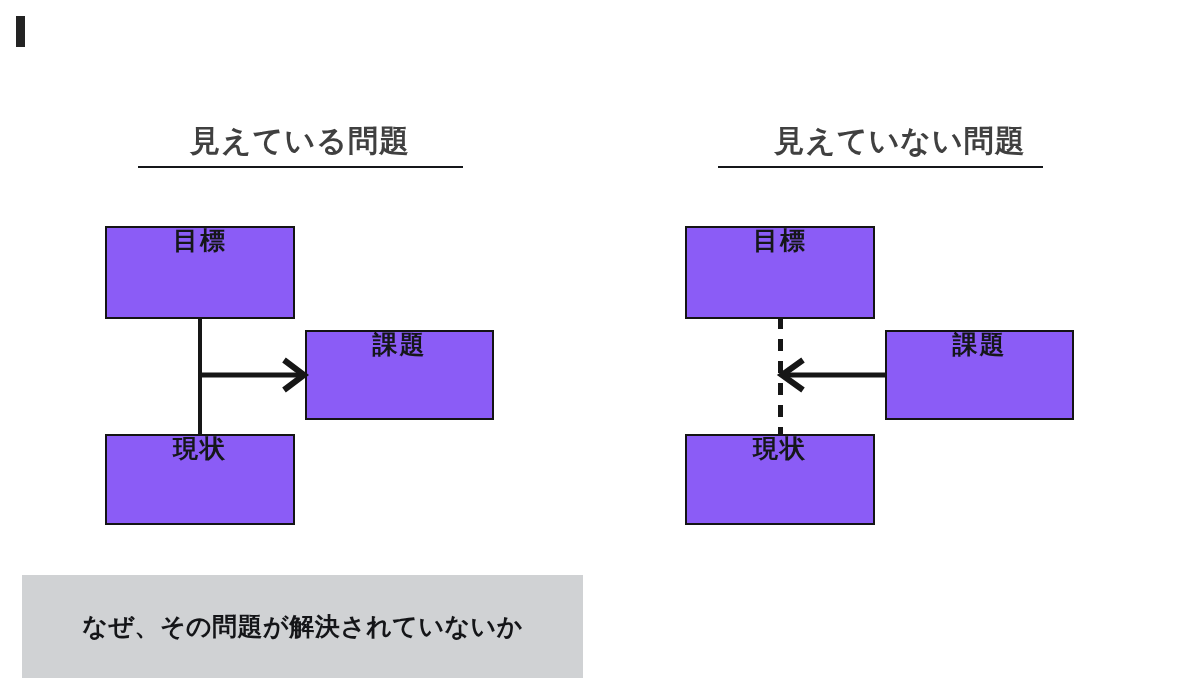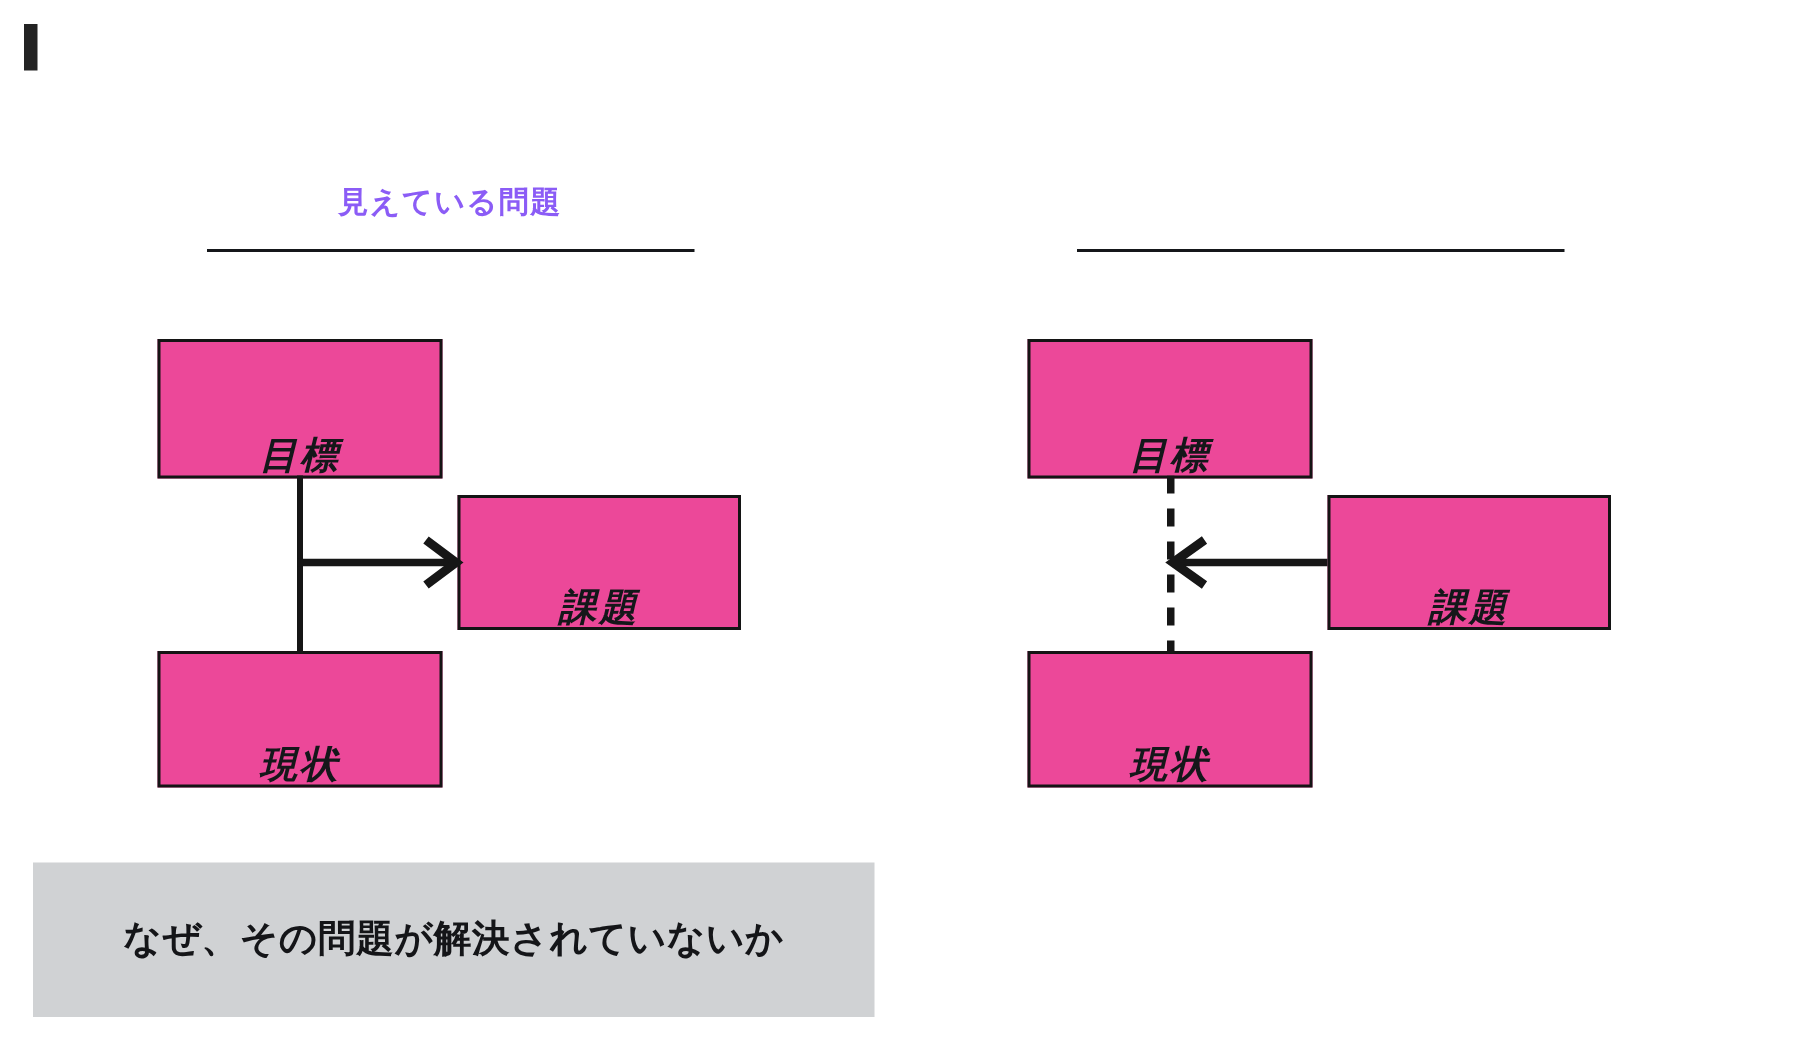--- a/index.html
+++ b/index.html
@@ -54,25 +54,25 @@
   #column-right { left: 600px; }
 
   .col-header {
     position: absolute;
     top: 124px;
     left: 0;
     width: 600px;
     text-align: center;
   }
   .col-header-text {
-    font-size: 20px;
+    font-size: 30px;
     font-weight: 600;
     letter-spacing: 1px;
     line-height: 1.1;
-    color: #8b5cf6;
+    color: #404040;
     white-space: nowrap;
   }
   .col-header-rule {
     position: absolute;
     top: 166px;
     height: 0;
     border-top: 2px solid #15171a;
   }
   #rule-left  { left: 138px; width: 325px; }
   #rule-right { left: 118px; width: 325px; }
@@ -81,26 +81,25 @@
   .diagram {
     position: absolute;
     left: 0;
     top: 0;
     width: 600px;
     height: 694px;
   }
   .node {
     position: absolute;
     border: 2px solid #141414;
-    background: #ec4899;
+    background: #8b5cf6;
     box-sizing: border-box;
     display: flex;
-    align-items: flex-end;
+    align-items: flex-start;
     justify-content: center;
-    font-style: italic;
   }
   .node-label {
     font-size: 25px;
     font-weight: 700;
     letter-spacing: 2px;
     color: #15171a;
     line-height: 1;
     white-space: nowrap;
   }
 
@@ -203,20 +202,23 @@
   </div>
 
   <div class="caption-box" id="caption-left">
     <div class="caption-line">なぜ、その問題が解決されていないか</div>
   </div>
 
 </div>
 
 <div class="column" id="column-right">
 
+  <div class="col-header">
+    <span class="col-header-text">見えていない問題</span>
+  </div>
   <div class="col-header-rule" id="rule-right"></div>
 
   <div class="diagram">
 
     <div class="node" id="node-goal-right">
       <span class="node-label">目標</span>
     </div>
 
     <div class="node" id="node-current-right">
       <span class="node-label">現状</span>

